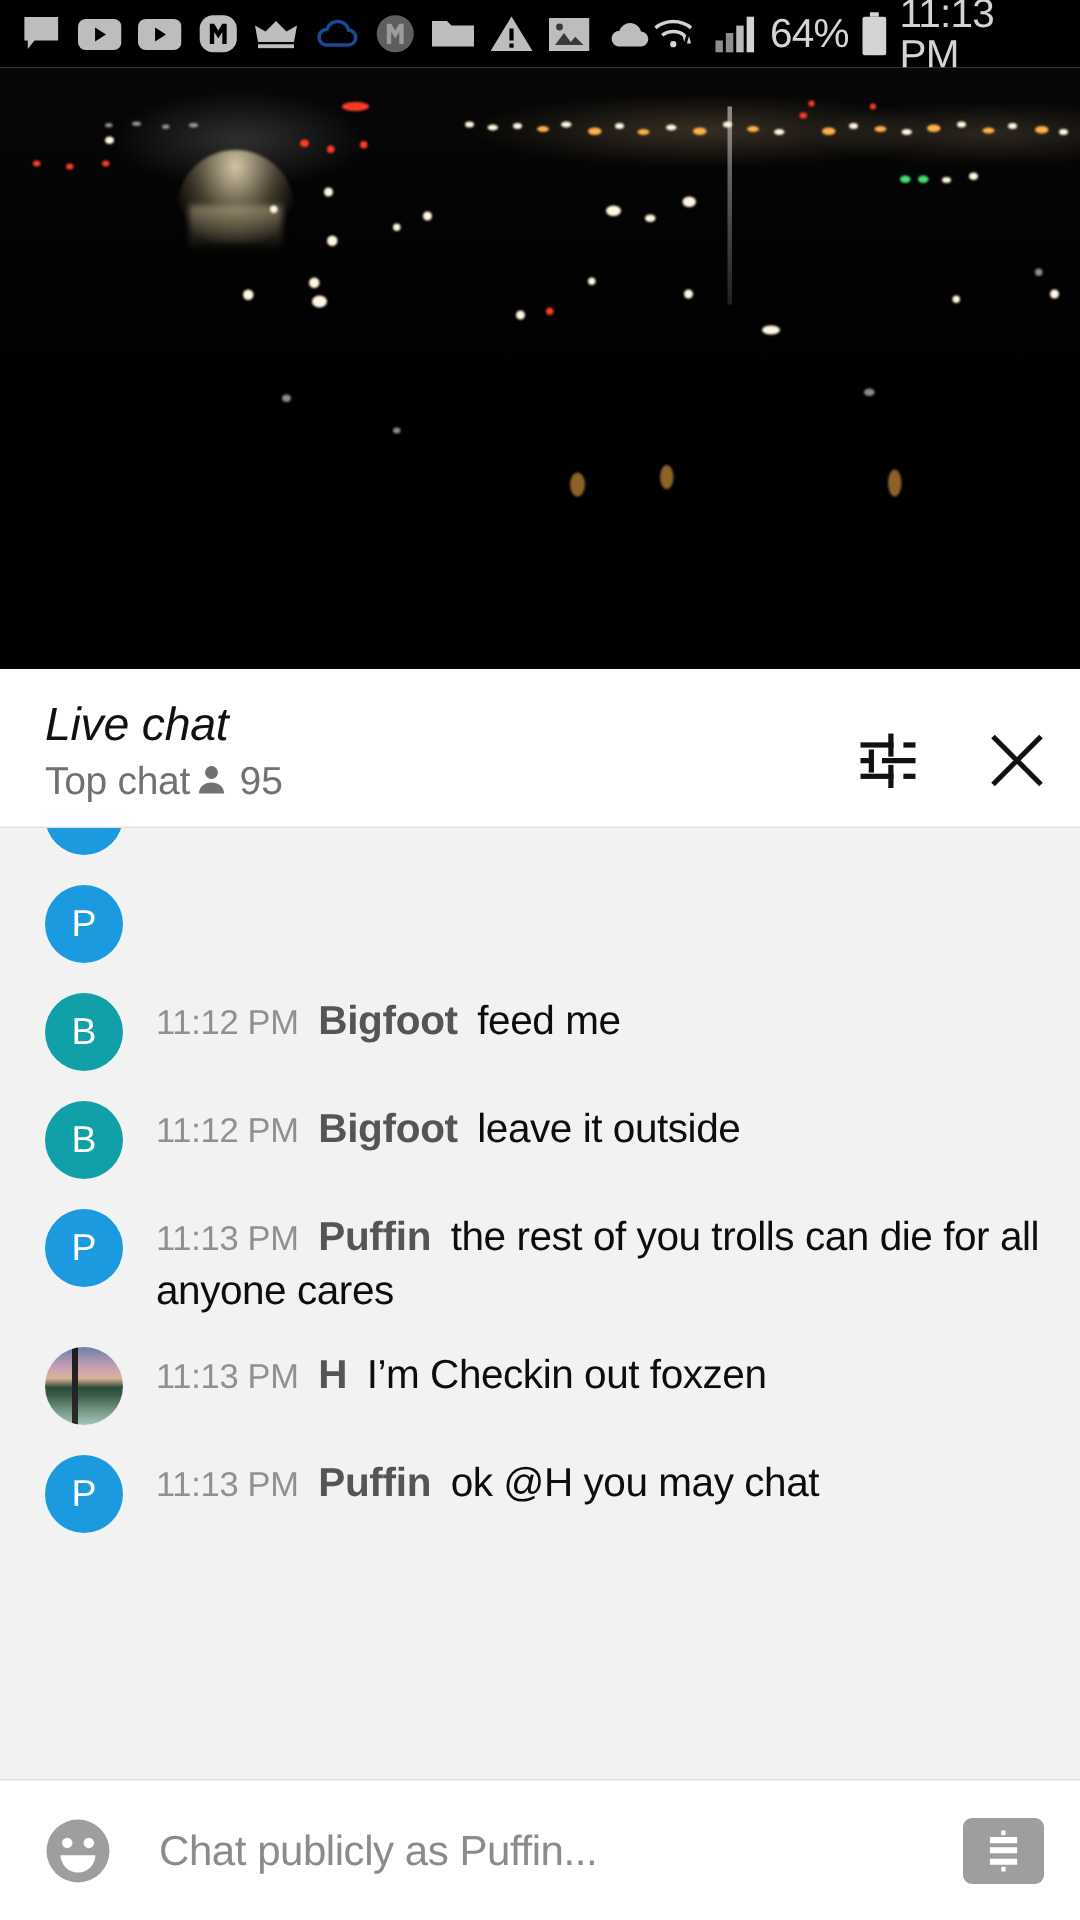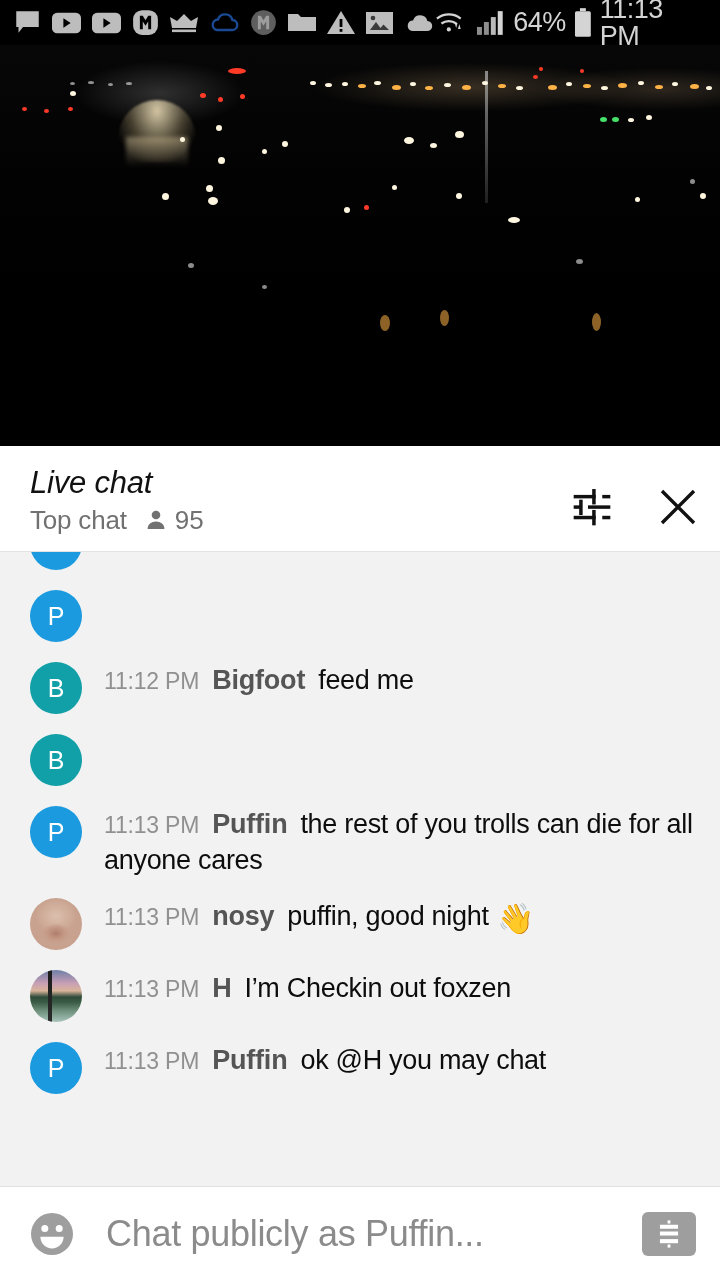--- a/index.html
+++ b/index.html
@@ -62,21 +62,21 @@
   .lt.dim{ opacity:.55; }
 
   
   .chat-header{
     position:absolute; left:0; top:451px; width:720px; height:101px;
     background:#fff; border-bottom:1px solid #e3e3e3;
     display:flex; align-items:flex-start; padding:14px 18px 0 30px;
   }
   .ch-titles{ display:flex; flex-direction:column; gap:3px; }
   .ch-title{ font-size:31px; color:#111; letter-spacing:-.2px; line-height:1.18;font-style:italic; }
-  .ch-sub{ display:flex; align-items:center; gap:17px; }
+  .ch-sub{ display:flex; align-items:center; gap:2px; }
   .ch-subtext{ font-size:26px; color:#717171; letter-spacing:-.2px; }
   .ch-viewers{ display:flex; align-items:center; gap:7px; }
   .ch-count{ font-size:26px; color:#717171; }
   .ch-actions{ margin-left:auto; display:flex; align-items:center; gap:40px; padding-top:18px; }
   .icon-btn{ display:flex; align-items:center; justify-content:center; cursor:pointer; }
 
   
   .chat-list{
     position:absolute; left:0; top:552px; width:720px; height:634px;
     background:#f2f2f2; overflow:hidden;
@@ -115,21 +115,21 @@
   
   .input-bar{
     position:absolute; left:0; top:1186px; width:720px; height:94px;
     background:#fff; border-top:1px solid #e0e0e0;
     display:flex; align-items:center; padding:0 24px 0 28px;
   }
   .emoji-btn{ width:48px; height:48px; flex:0 0 48px; cursor:pointer; }
   .chat-input{
     flex:1; border:none; outline:none; background:transparent;
     font-family:"Liberation Sans", sans-serif;
-    font-size:36px; color:#8b8b8b; letter-spacing:-.3px; padding-left:30px;
+    font-size:28px; color:#8b8b8b; letter-spacing:-.3px; padding-left:30px;
   }
   .chat-input::placeholder{ color:#8b8b8b; opacity:1; }
   .superchat-btn{
     width:54px; height:44px; border-radius:6px; background:#9e9e9e;
     display:flex; align-items:center; justify-content:center; cursor:pointer; flex:0 0 54px;
   }
 </style>
 </head>
 <body>
 
@@ -345,41 +345,38 @@
       <div class="msg-line">
         <span class="msg-time">11:12 PM</span><span class="sp-m"></span><span class="msg-author">Bigfoot</span><span class="sp-m"></span><span class="msg-text">feed me</span>
       </div>
     </div>
   </div>
 
   <div class="msg">
     <div class="avatar" style="background:#11a0a8">
       <span>B</span>
     </div>
+    <div class="msg-body">
+      <div class="msg-line">
+        <span class="msg-time">11:12 PM</span><span class="sp-m"></span><span class="msg-author">Bigfoot</span><span class="sp-m"></span><span class="msg-text">leave it outside</span>
+      </div>
+    </div>
   </div>
 
   <div class="msg">
     <div class="avatar" style="background:#1b9ae0">
       <span>P</span>
     </div>
     <div class="msg-body">
       <div class="msg-line">
         <span class="msg-time">11:13 PM</span><span class="sp-m"></span><span class="msg-author">Puffin</span><span class="sp-m"></span><span class="msg-text">the rest of you trolls can die for all anyone cares</span>
       </div>
     </div>
   </div>
 
-  <div class="msg">
-    <div class="avatar photo-nose"></div>
-    <div class="msg-body">
-      <div class="msg-line">
-        <span class="msg-time">11:13 PM</span><span class="sp-m"></span><span class="msg-author">nosy</span><span class="sp-m"></span><span class="msg-text">puffin, good night</span><span class="sp-s"></span><span class="emoji">👋</span>
-      </div>
-    </div>
-  </div>
 
   <div class="msg">
     <div class="avatar photo-lake"></div>
     <div class="msg-body">
       <div class="msg-line">
         <span class="msg-time">11:13 PM</span><span class="sp-m"></span><span class="msg-author">H</span><span class="sp-m"></span><span class="msg-text">I’m Checkin out foxzen</span>
       </div>
     </div>
   </div>
 

